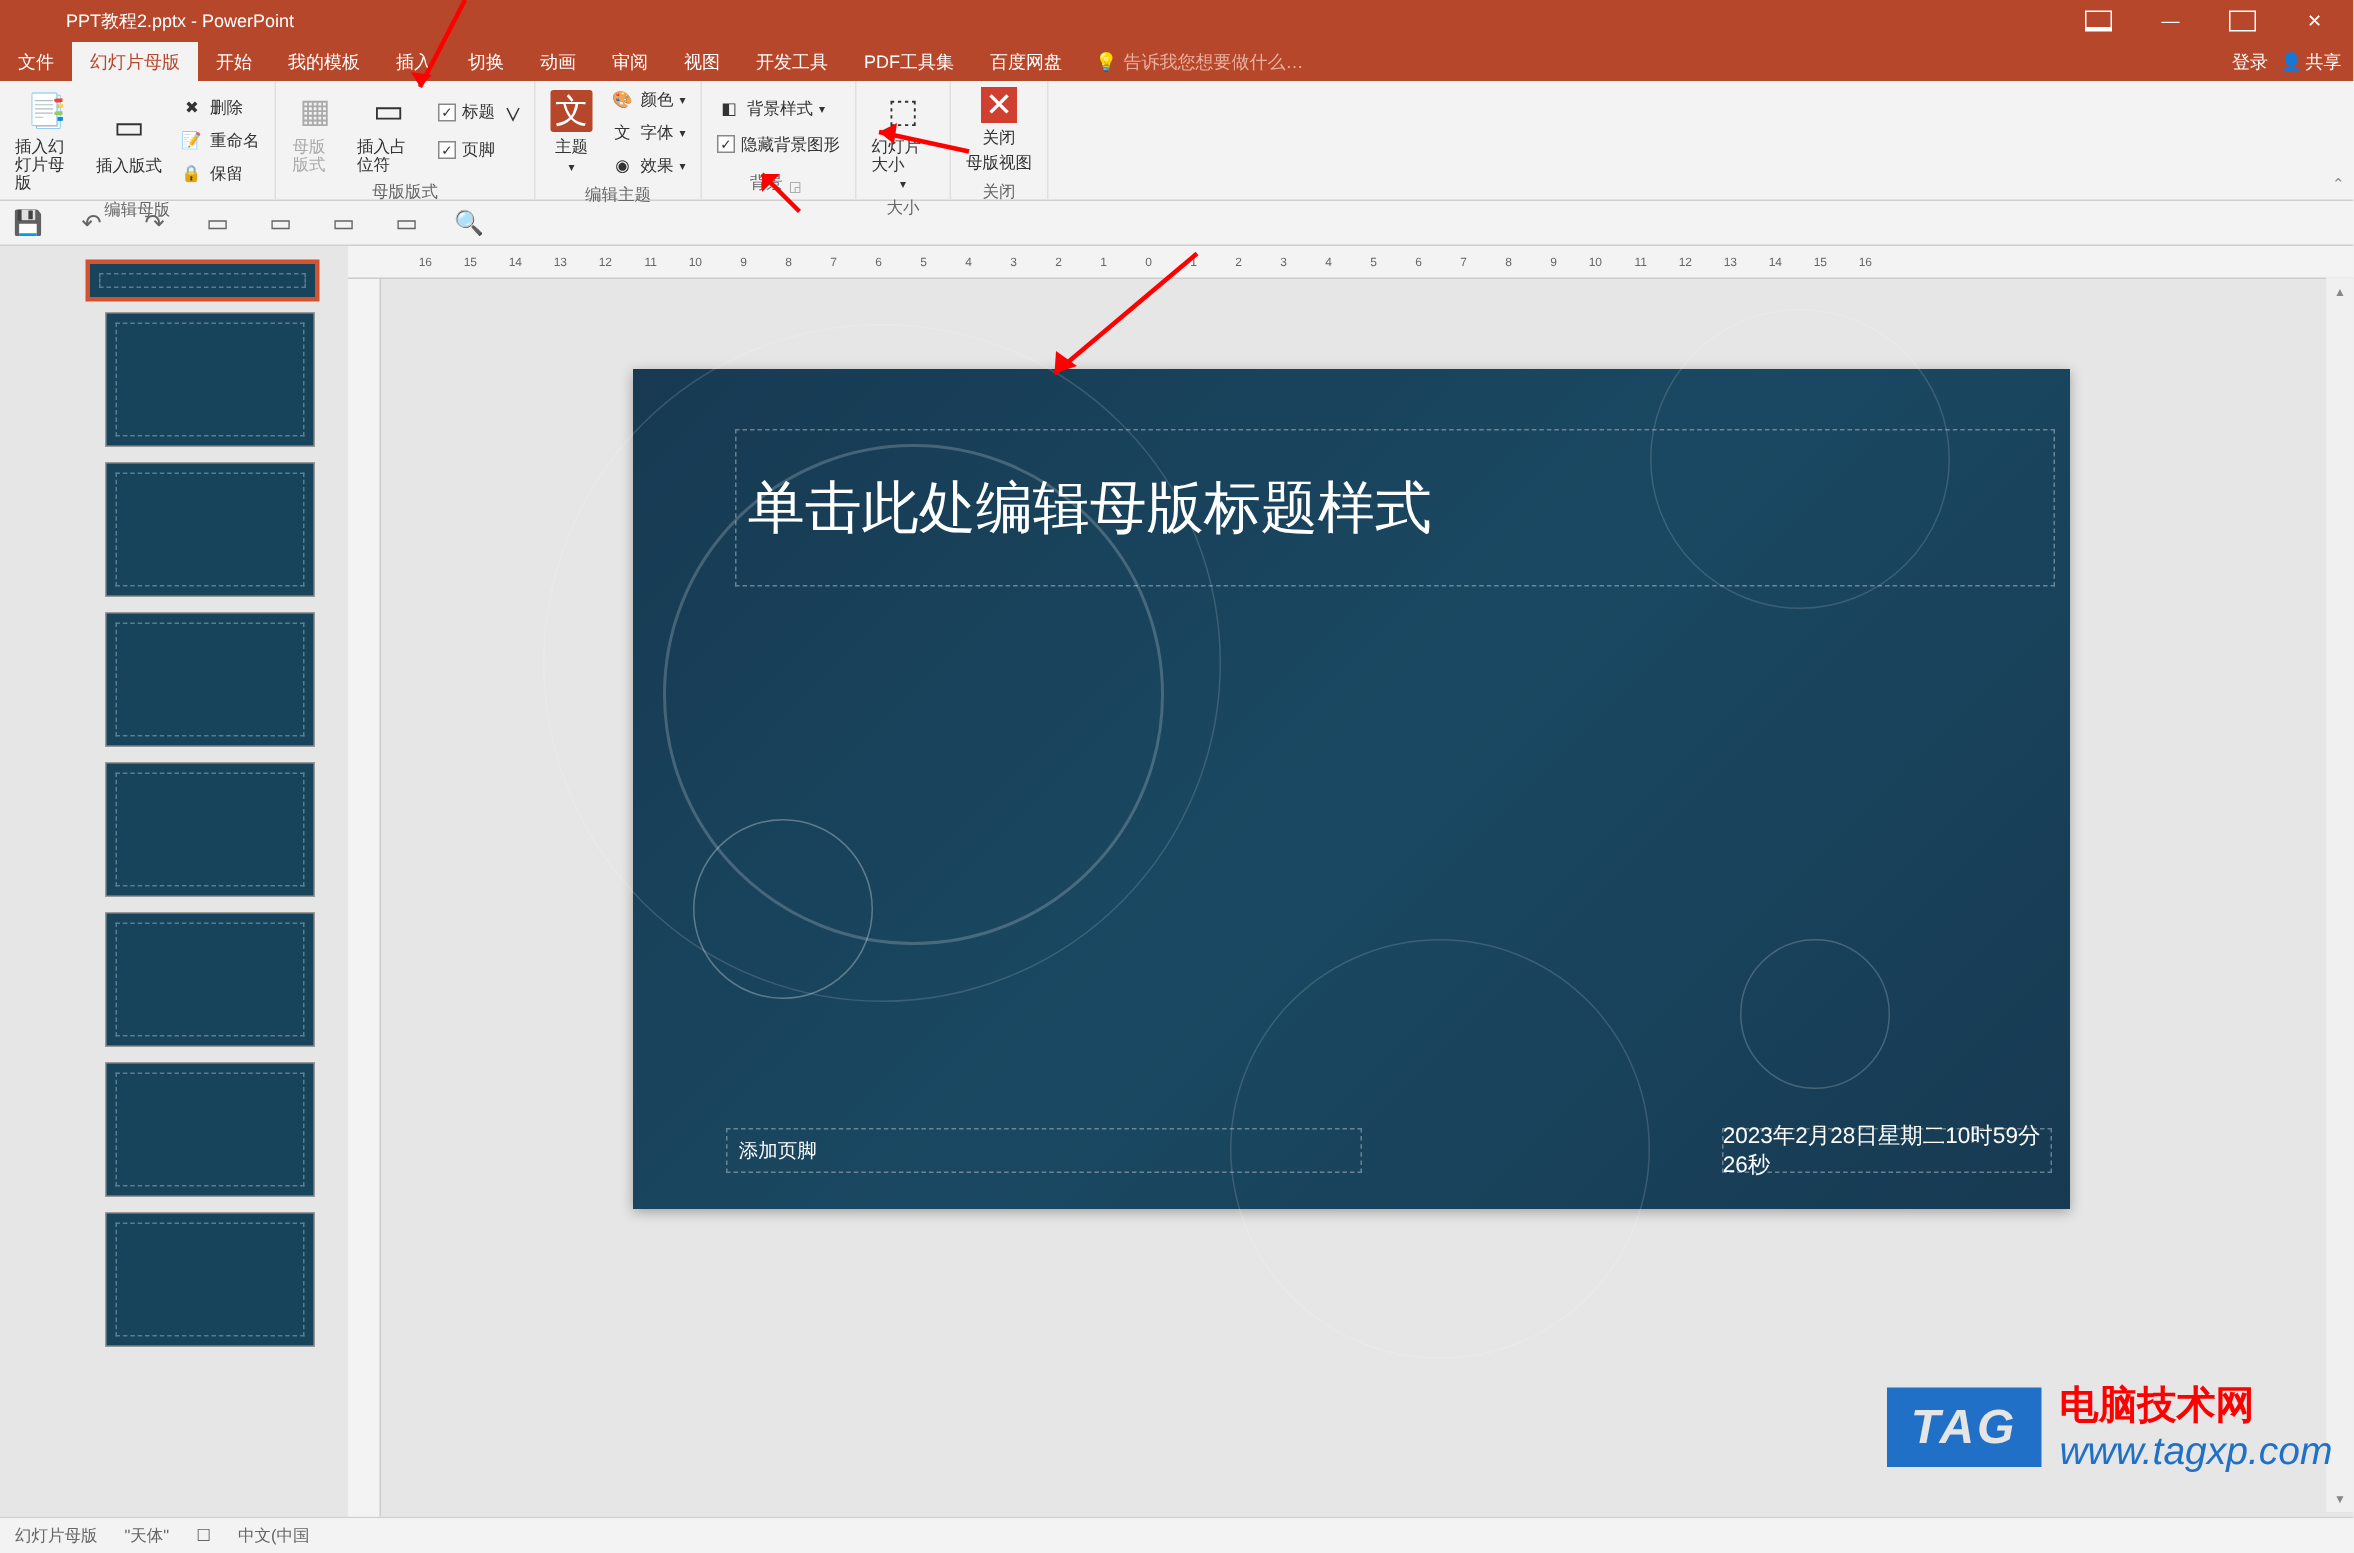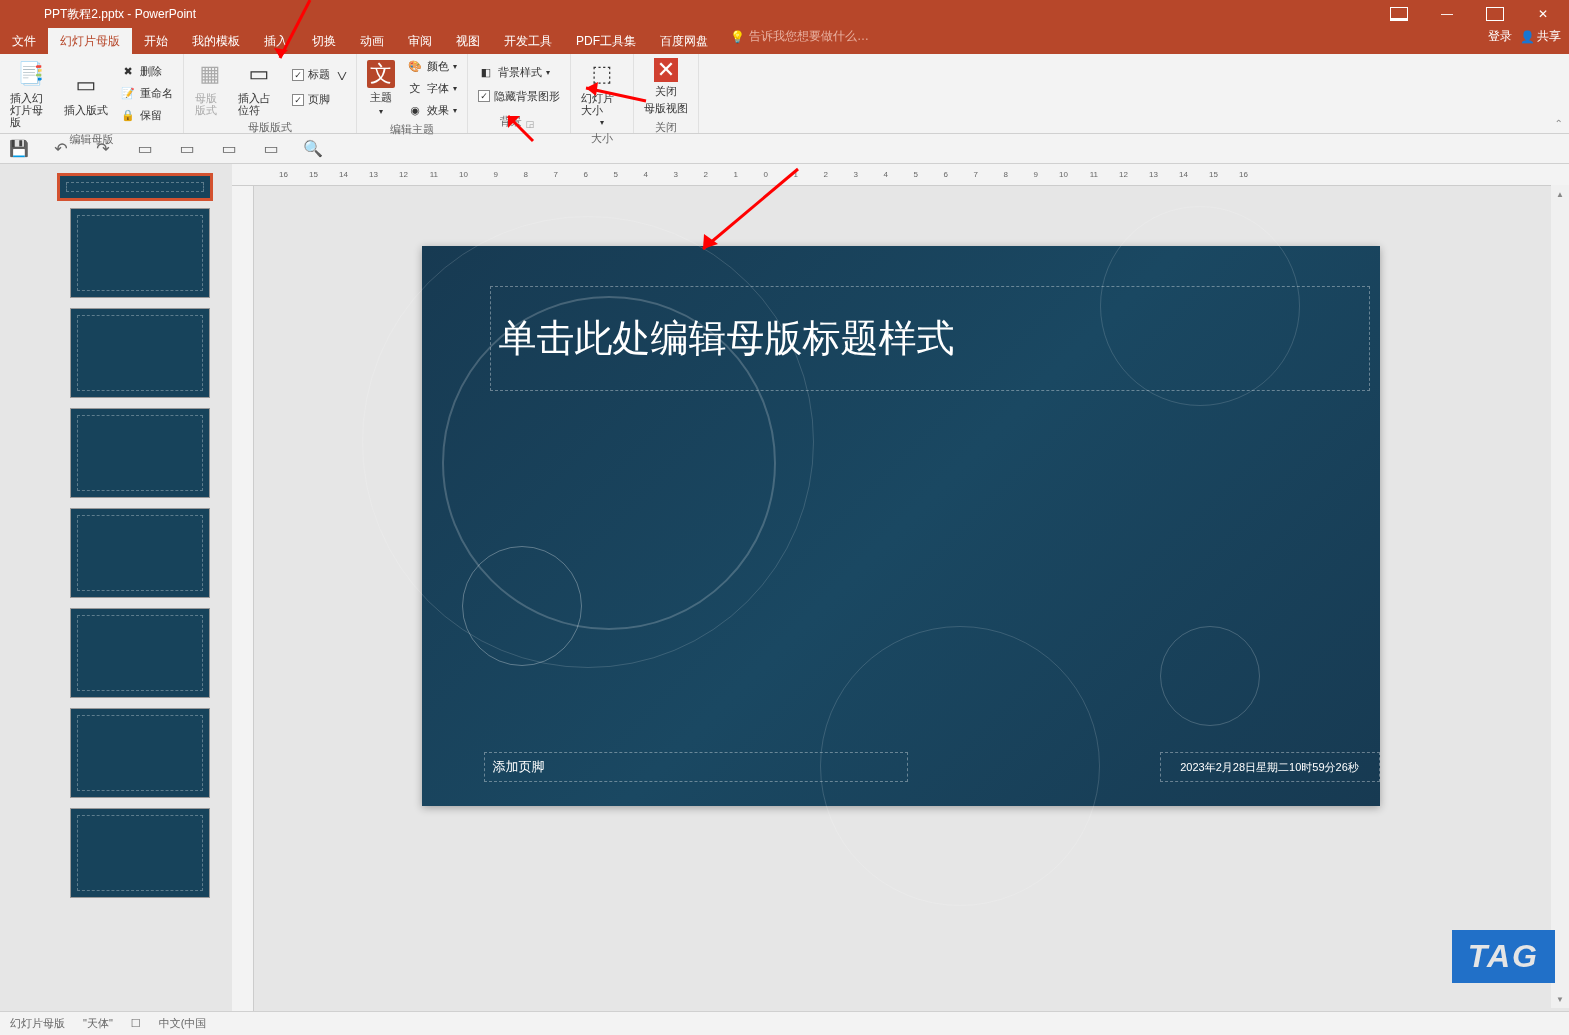--- a/index.html
+++ b/index.html
@@ -3,21 +3,21 @@
 <meta charset="utf-8">
 <style>
 *{margin:0;padding:0;box-sizing:border-box;font-family:"Microsoft YaHei",sans-serif}
 body{background:#fff;width:1569px;height:1035px;overflow:hidden;position:relative}
 .titlebar{background:#b7472a;height:28px;display:flex;align-items:center;justify-content:space-between;padding:0 4px;color:#fff;font-size:12px}
 .titlebar .title{flex:1;text-align:left}
 .titlebar .right{display:flex;align-items:center;gap:4px}
 .titlebar .right div{width:44px;height:28px;display:flex;align-items:center;justify-content:center;cursor:pointer}
 .titlebar .right div:last-child{background:none}
 .titlebar .icon-box{width:18px;height:14px;border:1px solid #fff}
-.ribbon-tabs{background:#b7472a;height:26px;display:flex;align-items:flex-start;color:#fff;font-size:12px;position:relative}
+.ribbon-tabs{background:#b7472a;height:26px;display:flex;align-items:center;color:#fff;font-size:12px;position:relative}
 .ribbon-tabs .tab{padding:5px 12px;cursor:pointer}
 .ribbon-tabs .tab.active{background:#f3f3f3;color:#b7472a}
 .ribbon-tabs .tell{color:#e8b0a0;margin-left:10px;display:flex;align-items:center;gap:4px}
 .ribbon-tabs .right{position:absolute;right:8px;display:flex;align-items:center;gap:8px;color:#fff}
 .ribbon{background:#f3f3f3;height:80px;display:flex;border-bottom:1px solid #d0d0d0;position:relative}
 .ribbon-group{border-right:1px solid #e0e0e0;display:flex;flex-direction:column;padding:2px 6px}
 .ribbon-group .top{flex:1;display:flex;align-items:center;gap:4px}
 .ribbon-group .label{text-align:center;font-size:11px;color:#666;padding:2px 0}
 .rbtn{display:flex;flex-direction:column;align-items:center;gap:2px;font-size:11px;color:#333;padding:2px 4px;cursor:pointer}
 .rbtn .ico{width:32px;height:32px;display:flex;align-items:center;justify-content:center;font-size:22px}
@@ -42,21 +42,21 @@
 .slide::before{content:"";position:absolute;left:-60px;top:-30px;width:450px;height:450px;border:1px solid rgba(255,255,255,.15);border-radius:50%}
 .slide::after{content:"";position:absolute;left:20px;top:50px;width:330px;height:330px;border:2px solid rgba(255,255,255,.2);border-radius:50%}
 .circ1{position:absolute;right:80px;top:-40px;width:200px;height:200px;border:1px solid rgba(255,255,255,.15);border-radius:50%}
 .circ2{position:absolute;right:280px;bottom:-100px;width:280px;height:280px;border:1px solid rgba(255,255,255,.15);border-radius:50%}
 .circ3{position:absolute;left:40px;bottom:140px;width:120px;height:120px;border:1px solid rgba(255,255,255,.3);border-radius:50%}
 .circ4{position:absolute;right:120px;bottom:80px;width:100px;height:100px;border:1px solid rgba(255,255,255,.2);border-radius:50%}
 .placeholder{position:absolute;border:1px dashed rgba(255,255,255,.35);color:#fff;display:flex;align-items:center}
 .ph-title{left:68px;top:40px;width:880px;height:105px;font-size:38px;font-weight:300;padding-left:8px}
 .ph-sub{left:360px;top:156px;width:588px;height:40px;font-size:17px;justify-content:center}
 .ph-footer{left:62px;bottom:24px;width:424px;height:30px;font-size:13px;padding-left:8px}
-.ph-date{right:0;bottom:24px;width:220px;height:30px;font-size:11px;justify-content:center}
+.ph-date{right:12px;bottom:24px;width:220px;height:30px;font-size:15px;justify-content:center}
 .statusbar{height:24px;background:#f3f3f3;border-top:1px solid #d0d0d0;display:flex;align-items:center;padding:0 10px;font-size:11px;color:#666;gap:18px}
 .arrow{position:absolute;z-index:100}
 .arrow-line{stroke:#ff0000;stroke-width:3;fill:none}
 .arrow-head{fill:#ff0000}
 .watermark{position:absolute;right:14px;bottom:52px;z-index:200;display:flex;align-items:center;gap:12px}
 .watermark .tag{background:#2170c8;color:#e5e5e5;font-weight:bold;font-size:32px;padding:8px 16px;font-style:italic;letter-spacing:2px}
 .watermark .txt{color:#ff0000;font-size:26px;font-weight:bold;line-height:1.2}
 .watermark .url{color:#2170c8;font-style:italic;font-size:26px}
 .scrollbar-v{position:absolute;right:0;top:185px;width:18px;height:823px;background:#f0f0f0}
 .scrollbar-v .track{position:absolute;top:18px;bottom:18px;left:0;right:0;background:#f0f0f0}
@@ -352,13 +352,17 @@
   <line x1="35" y1="35" x2="10" y2="10" class="arrow-line"></line>
   <polygon points="10,10 10,22 22,10" class="arrow-head"></polygon>
 </svg>
 <svg class="arrow" style="left:688px;top:164px;width:120px;height:100px">
   <line x1="110" y1="5" x2="15" y2="85" class="arrow-line"></line>
   <polygon points="15,85 16,70 30,80" class="arrow-head"></polygon>
 </svg>
 
 <div class="watermark">
   <div class="tag">TAG</div>
+  <div>
+    <div class="txt">电脑技术网</div>
+    <div class="url">www.tagxp.com</div>
+  </div>
 </div>
 
 </body></html>

